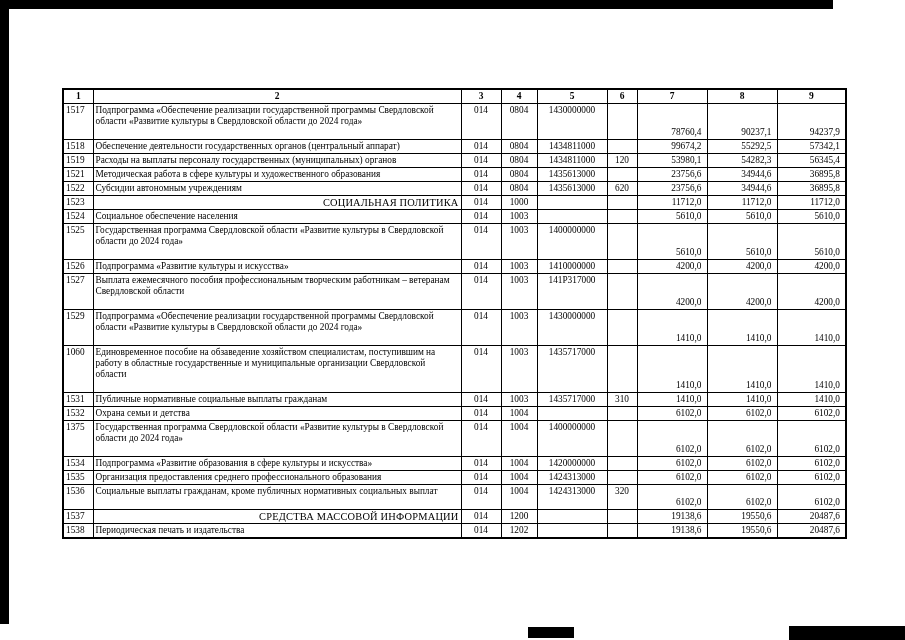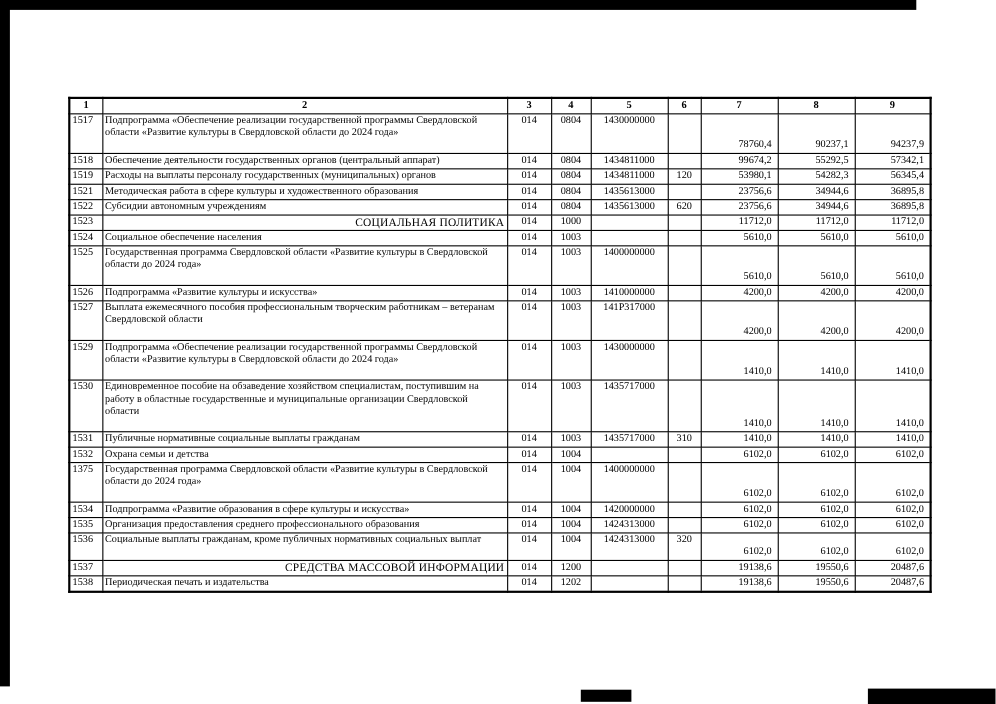--- a/index.html
+++ b/index.html
@@ -195,21 +195,21 @@
           <td class="c2">Подпрограмма «Обеспечение реализации государственной программы Свердловской области «Развитие культуры в Свердловской области до 2024 года»</td>
           <td class="c3">014</td>
           <td class="c4">1003</td>
           <td class="c5">1430000000</td>
           <td class="c6"></td>
           <td class="c7">1410,0</td>
           <td class="c8">1410,0</td>
           <td class="c9">1410,0</td>
         </tr>
         <tr class="tall">
-          <td class="c1">1530</td>
+          <td class="c1">1060</td>
           <td class="c2">Единовременное пособие на обзаведение хозяйством специалистам, поступившим на работу в областные государственные и муниципальные организации Свердловской области</td>
           <td class="c3">014</td>
           <td class="c4">1003</td>
           <td class="c5">1435717000</td>
           <td class="c6"></td>
           <td class="c7">1410,0</td>
           <td class="c8">1410,0</td>
           <td class="c9">1410,0</td>
         </tr>
         <tr>

